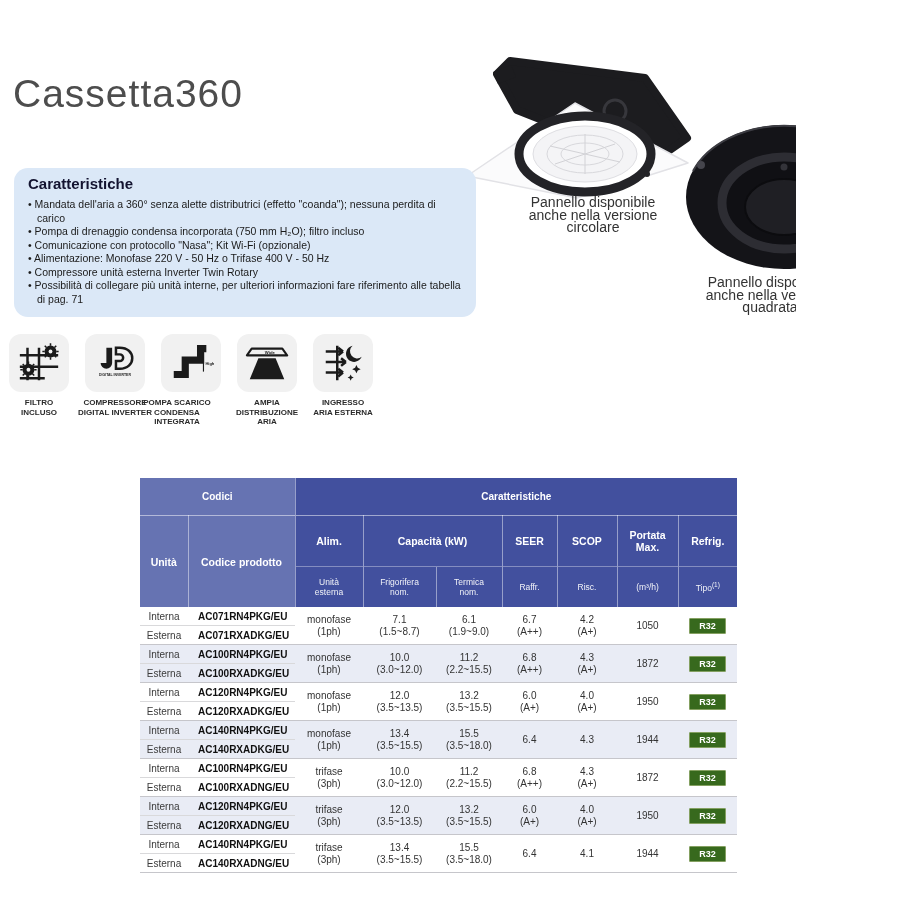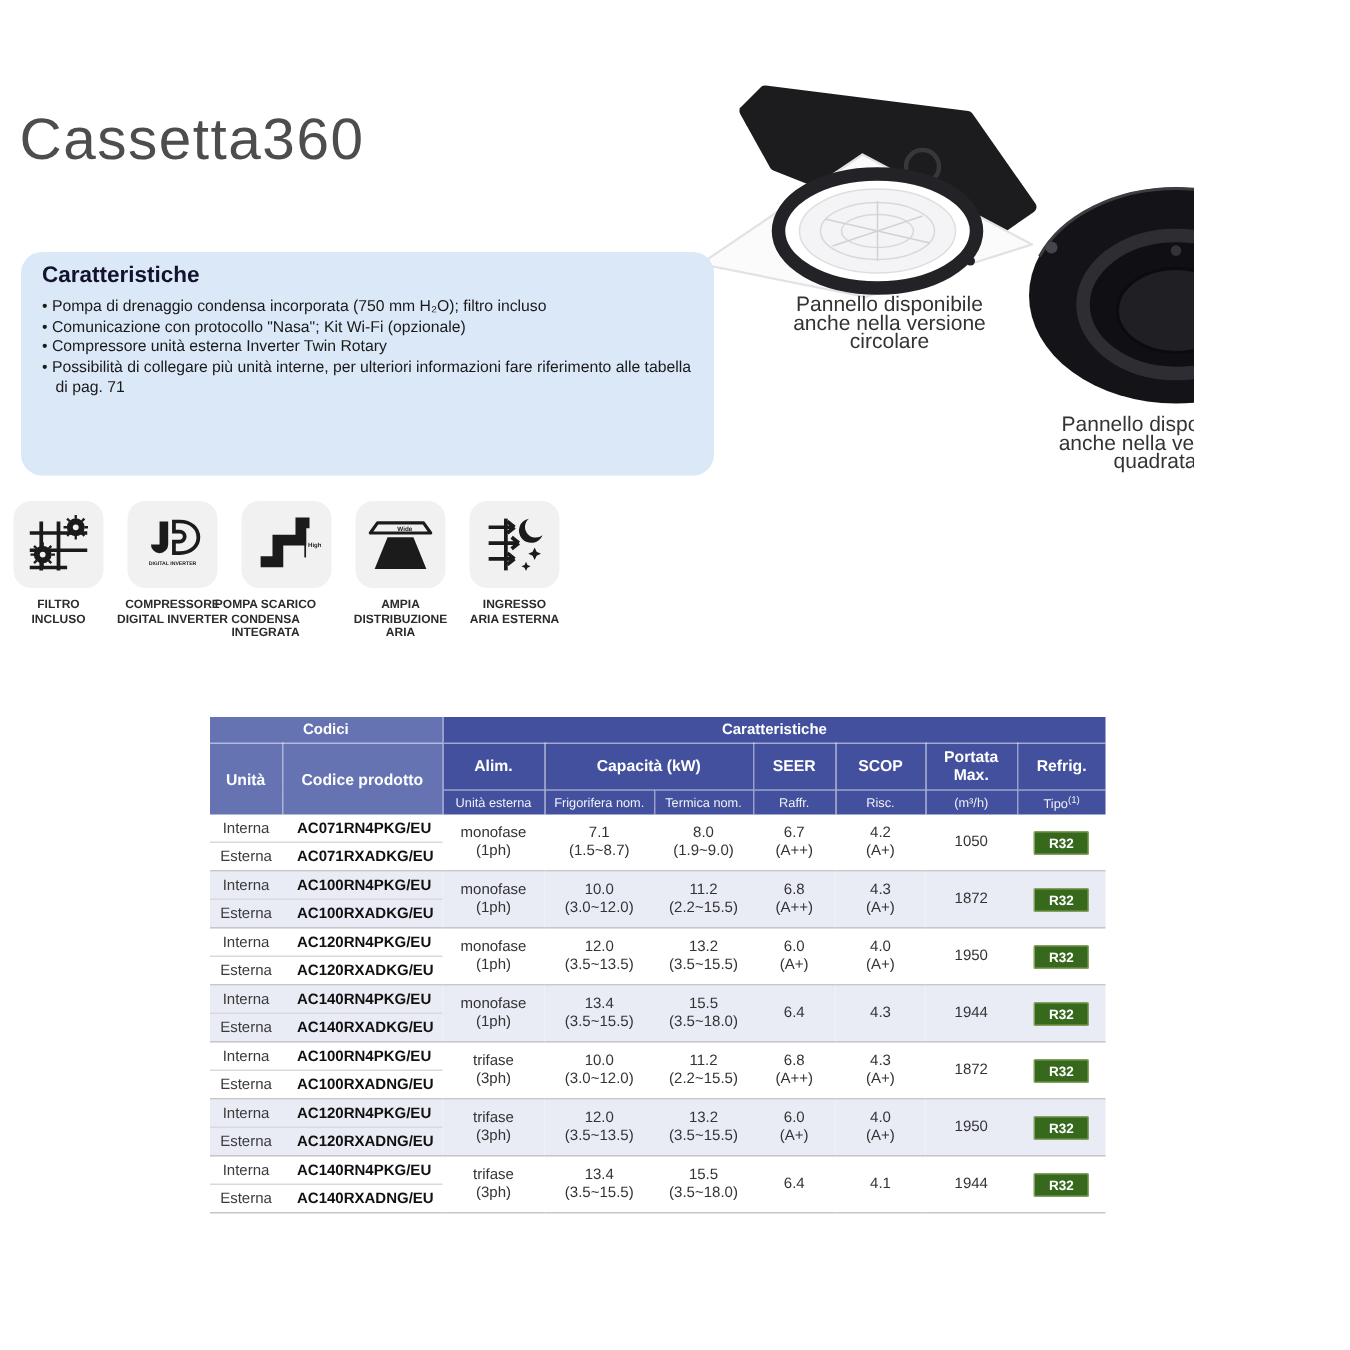--- a/index.html
+++ b/index.html
@@ -30,21 +30,21 @@
   .features li::before{content:"• ";}
 
   
   .tile{position:absolute;top:334px;width:60px;height:58px;background:#f1f1f1;border-radius:12px;display:flex;align-items:center;justify-content:center;}
   .tile svg{display:block;}
   .tile-label{position:absolute;top:398px;width:92px;text-align:center;font-size:8px;font-weight:bold;line-height:9.5px;color:#2b2b2b;white-space:pre-line;}
 
   
   .tablewrap{position:absolute;left:140px;top:478px;}
   table.spec{border-collapse:collapse;table-layout:fixed;width:597px;font-size:10px;color:#333;}
-  .spec th{font-weight:bold;color:#fff;padding:0;text-align:center;vertical-align:middle;}
+  .spec th{font-weight:bold;color:#fff;padding:10px;text-align:center;vertical-align:middle;}
   .spec .hl{background:var(--header-light,#6673b2);}
   .spec .hd{background:var(--header-dark,#42509e);}
   .spec tr.h1 th{height:17px;font-size:10px;border-bottom:1px solid rgba(255,255,255,.5);}
   .spec tr.h2 th{height:30px;font-size:10.5px;line-height:12px;}
   .spec tr.h3 th{height:16px;font-size:8.5px;font-weight:normal;color:rgba(255,255,255,.93);border-top:1px solid rgba(255,255,255,.35);}
   .spec tr.h1 th:not(:first-child),
   .spec tr.h2 th:not(:first-child),
   .spec tr.h3 th{border-left:1px solid rgba(255,255,255,.45);}
   .spec tr.h3 th:first-child{border-left:1px solid rgba(255,255,255,.45);}
   .spec sup{font-size:6.5px;vertical-align:super;}
@@ -100,22 +100,24 @@
   <div class="caption cap-left">Pannello disponibile
 anche nella versione
 circolare</div>
   <div class="caption cap-right">Pannello disponibile
 anche nella versione
 quadrata</div>
 
   <div class="features">
     <h2>Caratteristiche</h2>
     <ul>
+        <li>Mandata dell'aria a 360° senza alette distributrici (effetto "coanda"); nessuna perdita di carico</li>
         <li>Pompa di drenaggio condensa incorporata (750 mm H₂O); filtro incluso</li>
         <li>Comunicazione con protocollo "Nasa"; Kit Wi-Fi (opzionale)</li>
+        <li>Alimentazione: Monofase 220 V - 50 Hz o Trifase 400 V - 50 Hz</li>
         <li>Compressore unità esterna Inverter Twin Rotary</li>
         <li>Possibilità di collegare più unità interne, per ulteriori informazioni fare riferimento alle tabella di pag. 71</li>
       </ul>
   </div>
 
   <div class="tile" style="left:9px;">
     <svg width="46" height="46" viewBox="0 0 48 48">
       <path d="M12,8 V42 M24,8 V42 M4,16 H44 M4,28 H44 M4,40 H30" stroke="#1b1b1b" stroke-width="2.6" fill="none"></path>
       <g stroke="#1b1b1b" stroke-width="1.6">
         <circle cx="36" cy="12" r="5.4" fill="#1b1b1b"></circle>
@@ -218,21 +220,21 @@
             <td class="code divb">AC071RN4PKG/EU</td>
             <td rowspan="2">
               <div class="ln">monofase</div>
               <div class="ln">(1ph)</div>
             </td>
             <td rowspan="2">
               <div class="ln">7.1</div>
               <div class="ln">(1.5~8.7)</div>
             </td>
             <td rowspan="2">
-              <div class="ln">8.0</div>
+              <div class="ln">6.1</div>
               <div class="ln">(1.9~9.0)</div>
             </td>
             <td rowspan="2">
               <div class="ln">6.7</div>
               <div class="ln">(A++)</div>
             </td>
             <td rowspan="2">
               <div class="ln">4.2</div>
               <div class="ln">(A+)</div>
             </td>

